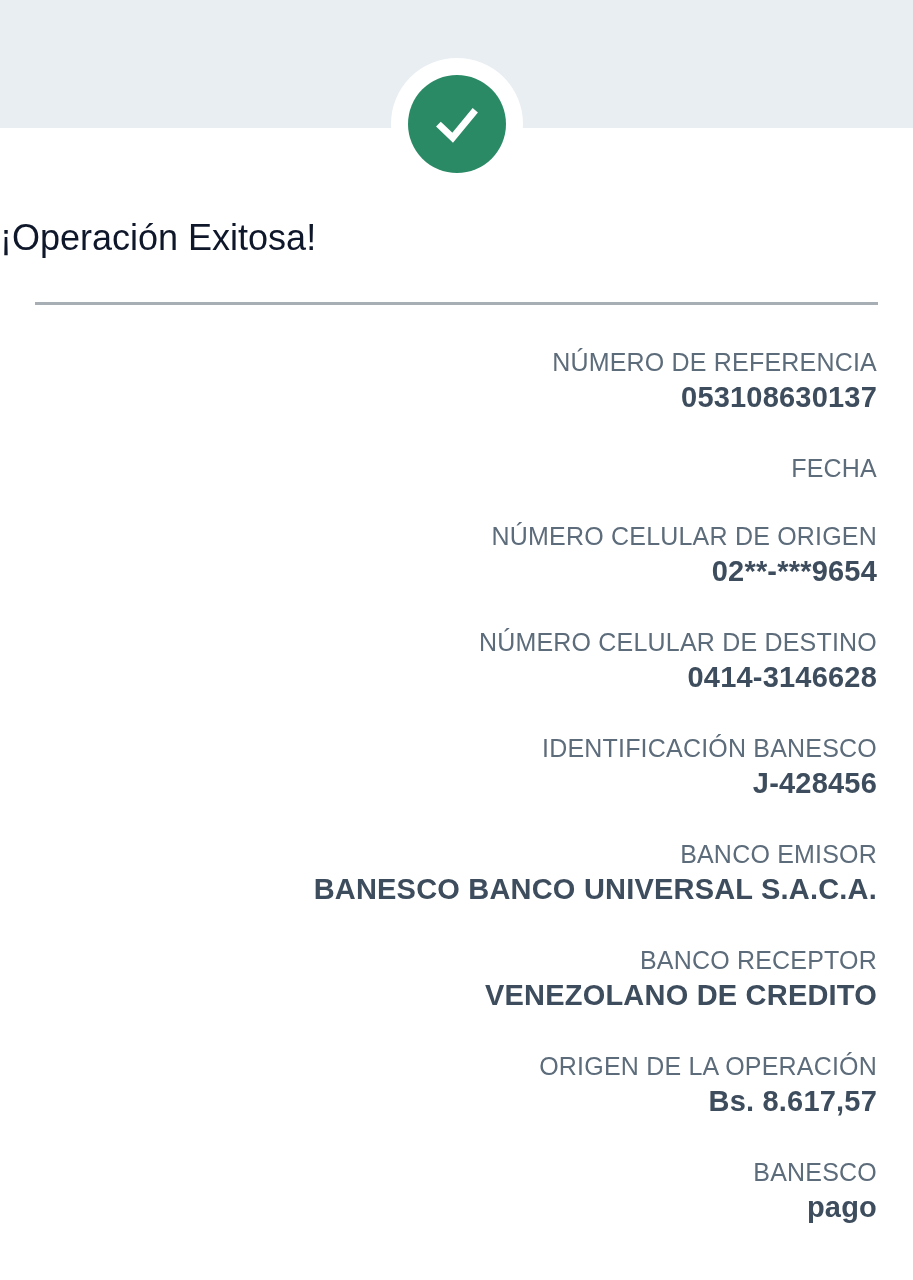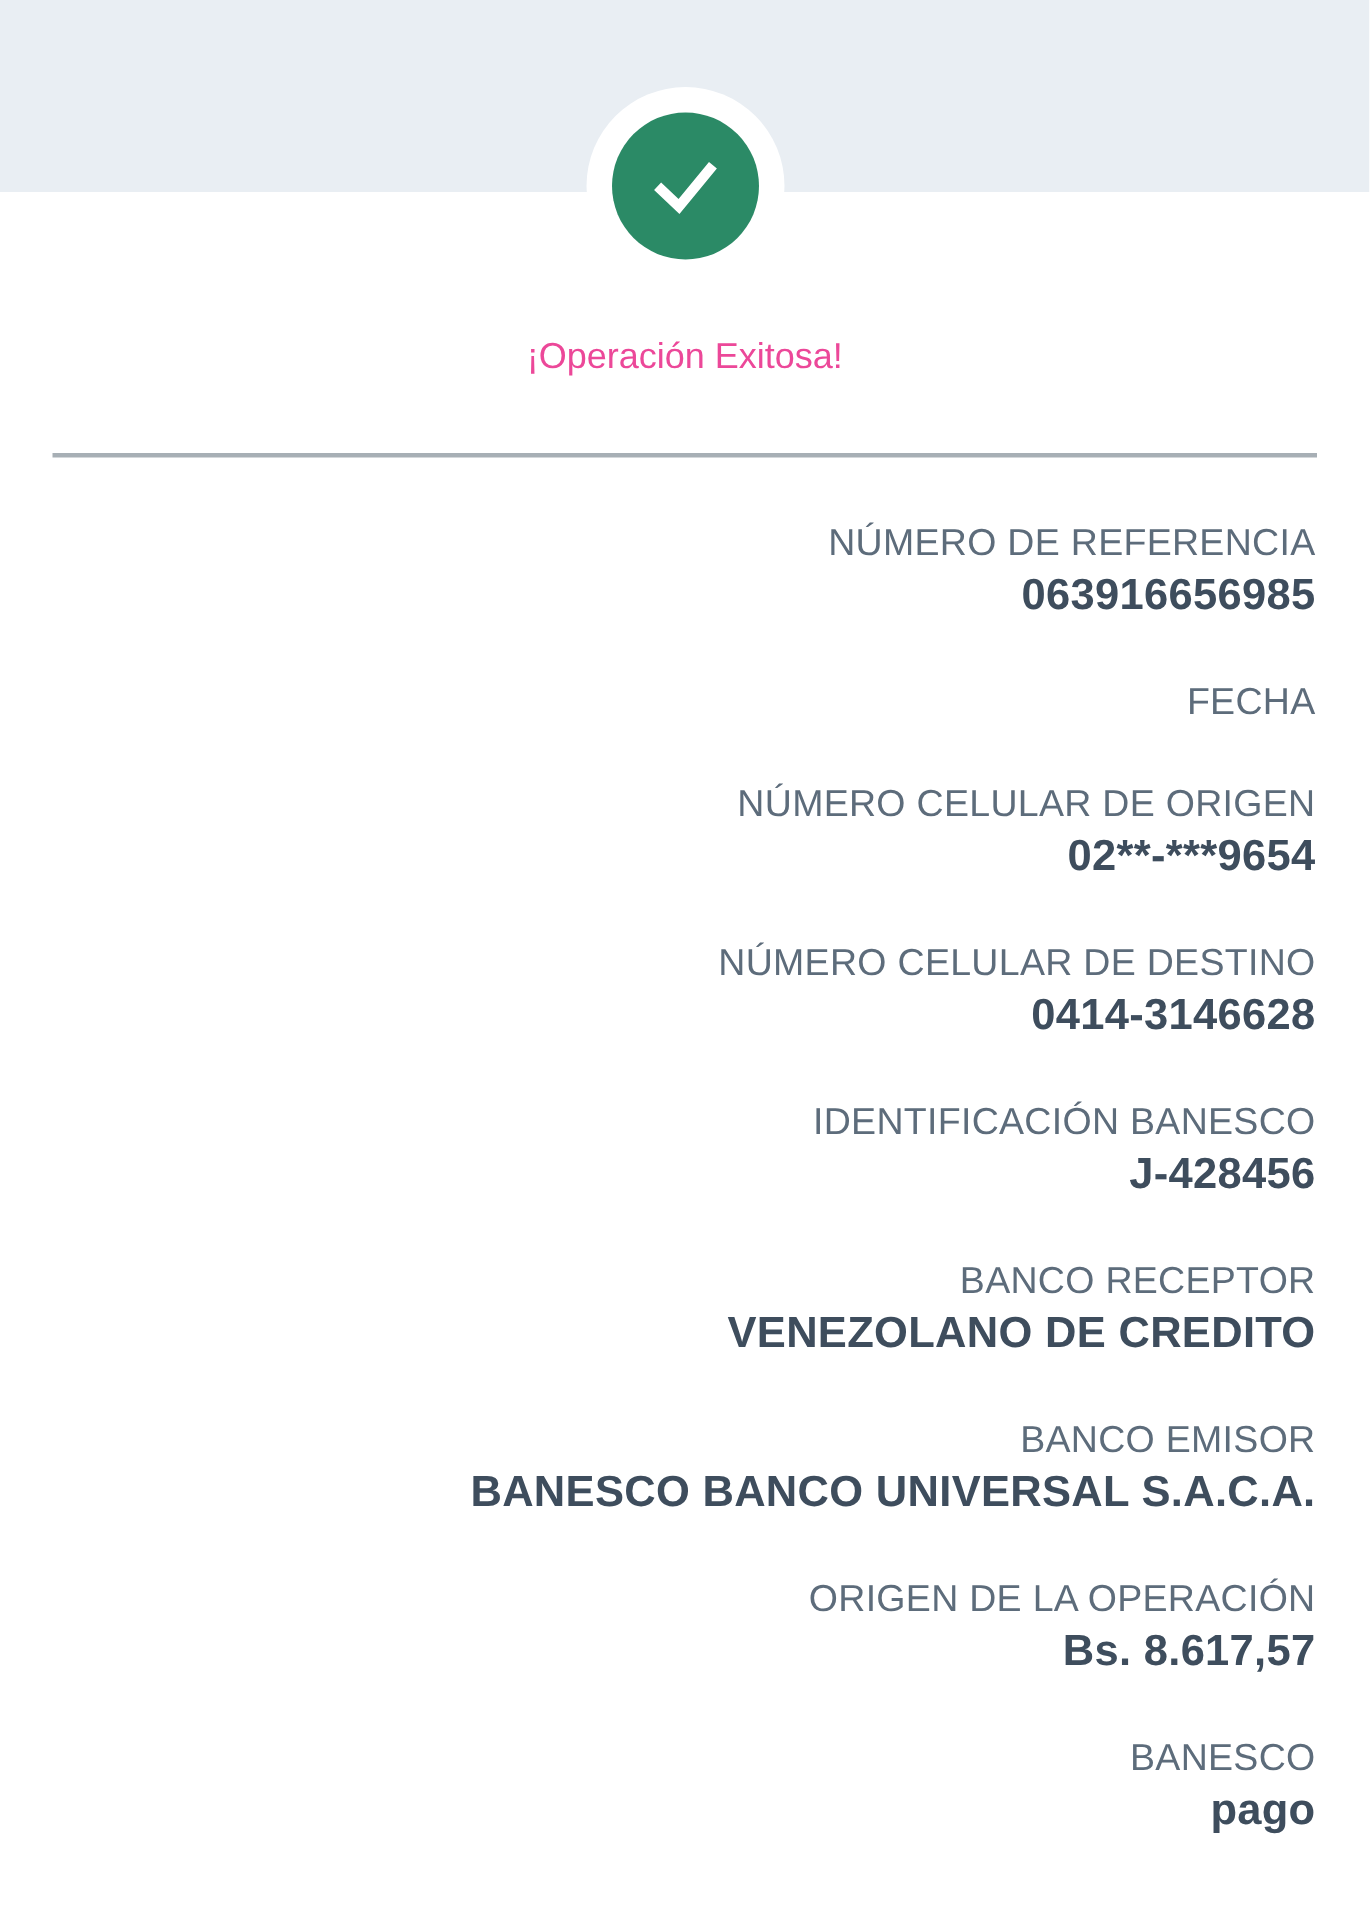--- a/index.html
+++ b/index.html
@@ -41,25 +41,24 @@
     border-radius: 50%;
     background: #2b8a66;
     display: flex;
     align-items: center;
     justify-content: center;
   }
   .badge-circle svg { width: 62px; height: 62px; display: block; }
 
   .title {
     margin-top: 88px;
-    text-align: center;
-    font-size: 24px;
+    font-size: 36px;
     line-height: 44px;
     font-weight: 400;
-    color: #ec4899;
+    color: #0f172a;
   }
 
   .divider {
     border: none;
     border-top: 3px solid #a7afb5;
     margin: 42px 35px 0 35px;
   }
 
   .fields {
     padding: 42px 36px 40px 36px;
@@ -97,21 +96,21 @@
   </div>
 
   <h1 class="title">¡Operación Exitosa!</h1>
 
   <hr class="divider">
 
   <div class="fields">
 
     <div class="field">
       <div class="field-label">NÚMERO DE REFERENCIA</div>
-      <div class="field-value">063916656985</div>
+      <div class="field-value">053108630137</div>
     </div>
 
     <div class="field">
       <div class="field-label">FECHA</div>
     </div>
 
     <div class="field">
       <div class="field-label">NÚMERO CELULAR DE ORIGEN</div>
       <div class="field-value">02**-***9654</div>
     </div>
@@ -120,27 +119,27 @@
       <div class="field-label">NÚMERO CELULAR DE DESTINO</div>
       <div class="field-value">0414-3146628</div>
     </div>
 
     <div class="field">
       <div class="field-label">IDENTIFICACIÓN BANESCO</div>
       <div class="field-value">J-428456</div>
     </div>
 
     <div class="field">
-      <div class="field-label">BANCO RECEPTOR</div>
-      <div class="field-value">VENEZOLANO DE CREDITO</div>
+      <div class="field-label">BANCO EMISOR</div>
+      <div class="field-value">BANESCO BANCO UNIVERSAL S.A.C.A.</div>
     </div>
 
     <div class="field">
-      <div class="field-label">BANCO EMISOR</div>
-      <div class="field-value">BANESCO BANCO UNIVERSAL S.A.C.A.</div>
+      <div class="field-label">BANCO RECEPTOR</div>
+      <div class="field-value">VENEZOLANO DE CREDITO</div>
     </div>
 
     <div class="field">
       <div class="field-label">ORIGEN DE LA OPERACIÓN</div>
       <div class="field-value">Bs. 8.617,57</div>
     </div>
 
     <div class="field">
       <div class="field-label">BANESCO</div>
       <div class="field-value">pago</div>

